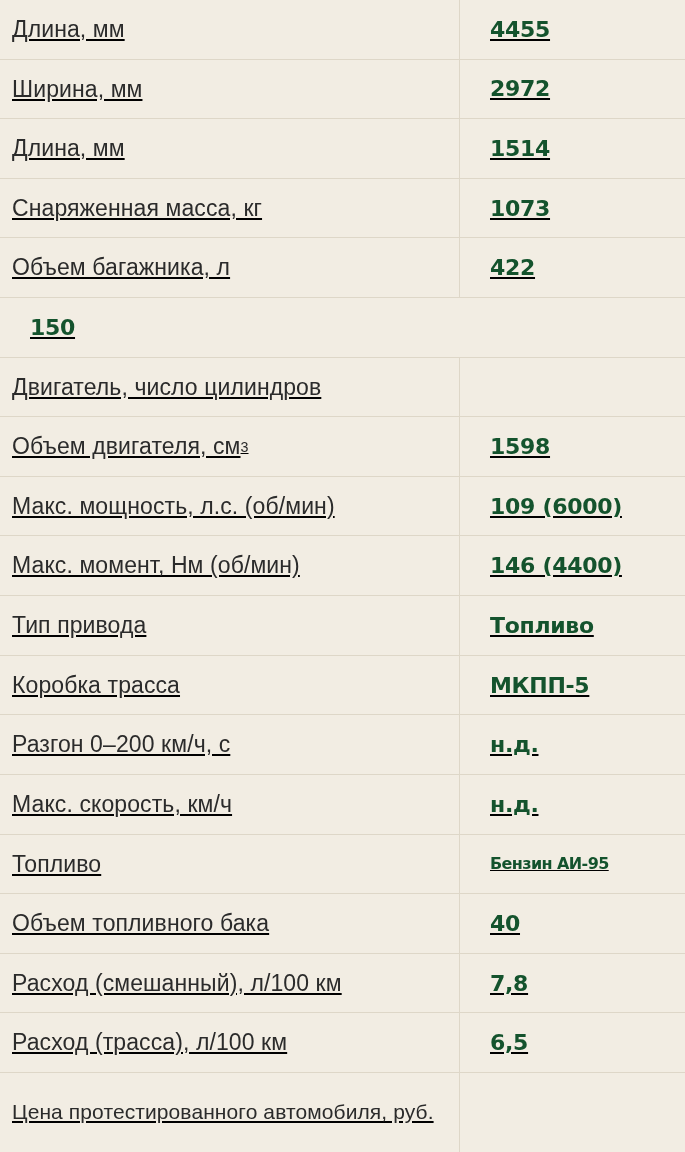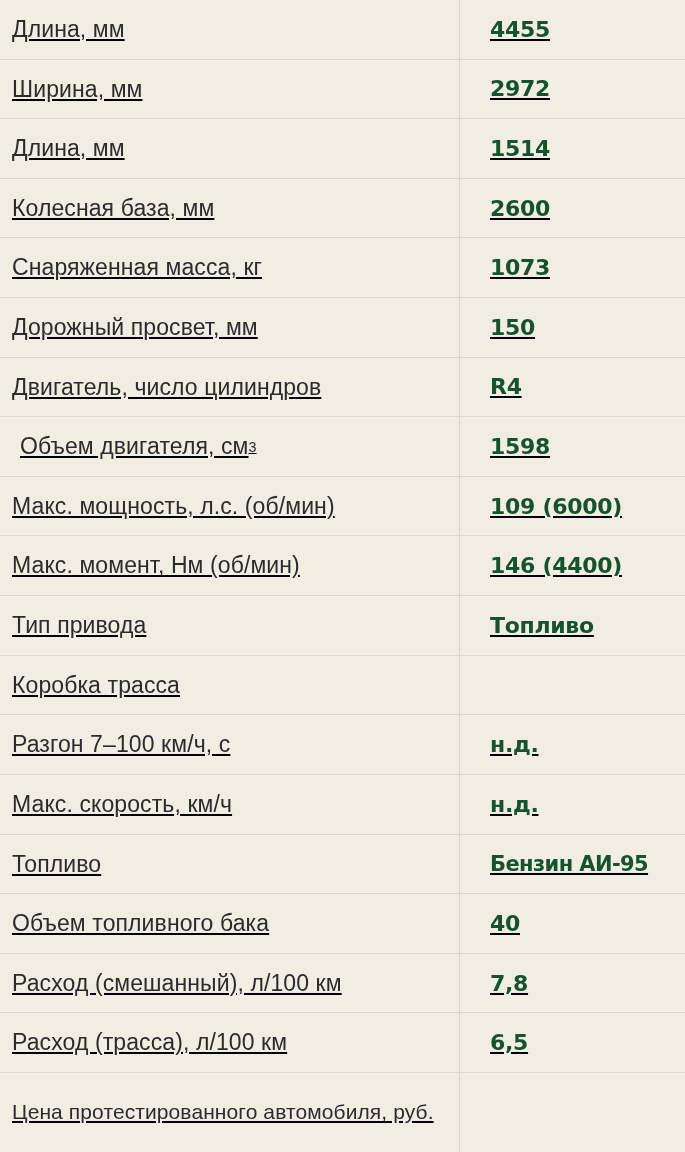--- a/index.html
+++ b/index.html
@@ -73,21 +73,21 @@
     font-weight: bold;
     color: #14532d;
     font-family: "DejaVu Sans", sans-serif;
     letter-spacing: -0.3px;
     height: 100%;
     display: flex;
     align-items: center;
     white-space: nowrap;
   }
   .value.small {
-    font-size: 21px;
+    font-size: 16px;
     letter-spacing: -0.6px;
   }
   sup {
     font-size: 0.62em;
     vertical-align: super;
     line-height: 0;
   }
 </style>
 </head>
 <body>
@@ -107,45 +107,41 @@
         <div class="value">2972</div>
       </div>
       <div class="spec-row">
         <div class="label">
           <span class="label-inner">Длина, мм</span>
         </div>
         <div class="value">1514</div>
       </div>
       <div class="spec-row">
         <div class="label">
-          <span class="label-inner">Колесная база, мм</span>
-        </div>
-        <div class="value">2600</div>
-      </div>
-      <div class="spec-row">
-        <div class="label">
           <span class="label-inner">Снаряженная масса, кг</span>
         </div>
         <div class="value">1073</div>
       </div>
       <div class="spec-row">
         <div class="label">
-          <span class="label-inner">Дорожный просвет, мм</span>
-        </div>
+          <span class="label-inner">Объем багажника, л</span>
+        </div>
+        <div class="value">422</div>
+      </div>
+      <div class="spec-row">
         <div class="value">150</div>
       </div>
       <div class="spec-row">
         <div class="label">
           <span class="label-inner">Двигатель, число цилиндров</span>
         </div>
-        <div class="value">R4</div>
-      </div>
-      <div class="spec-row">
-        <div class="label">
-          <span class="label-inner" style="display: inline; margin-left: 8px;">Объем двигателя, см</span>
+      </div>
+      <div class="spec-row">
+        <div class="label">
+          <span class="label-inner" style="display: inline;">Объем двигателя, см</span>
           <sup>3</sup>
         </div>
         <div class="value">1598</div>
       </div>
       <div class="spec-row">
         <div class="label">
           <span class="label-inner">Макс. мощность, л.с. (об/мин)</span>
         </div>
         <div class="value">109 (6000)</div>
       </div>
@@ -158,24 +154,25 @@
       <div class="spec-row">
         <div class="label">
           <span class="label-inner">Тип привода</span>
         </div>
         <div class="value">Топливо</div>
       </div>
       <div class="spec-row">
         <div class="label">
           <span class="label-inner">Коробка трасса</span>
         </div>
-      </div>
-      <div class="spec-row">
-        <div class="label">
-          <span class="label-inner">Разгон 7–100 км/ч, с</span>
+        <div class="value">МКПП-5</div>
+      </div>
+      <div class="spec-row">
+        <div class="label">
+          <span class="label-inner">Разгон 0–200 км/ч, с</span>
         </div>
         <div class="value">н.д.</div>
       </div>
       <div class="spec-row">
         <div class="label">
           <span class="label-inner">Макс. скорость, км/ч</span>
         </div>
         <div class="value">н.д.</div>
       </div>
       <div class="spec-row">

